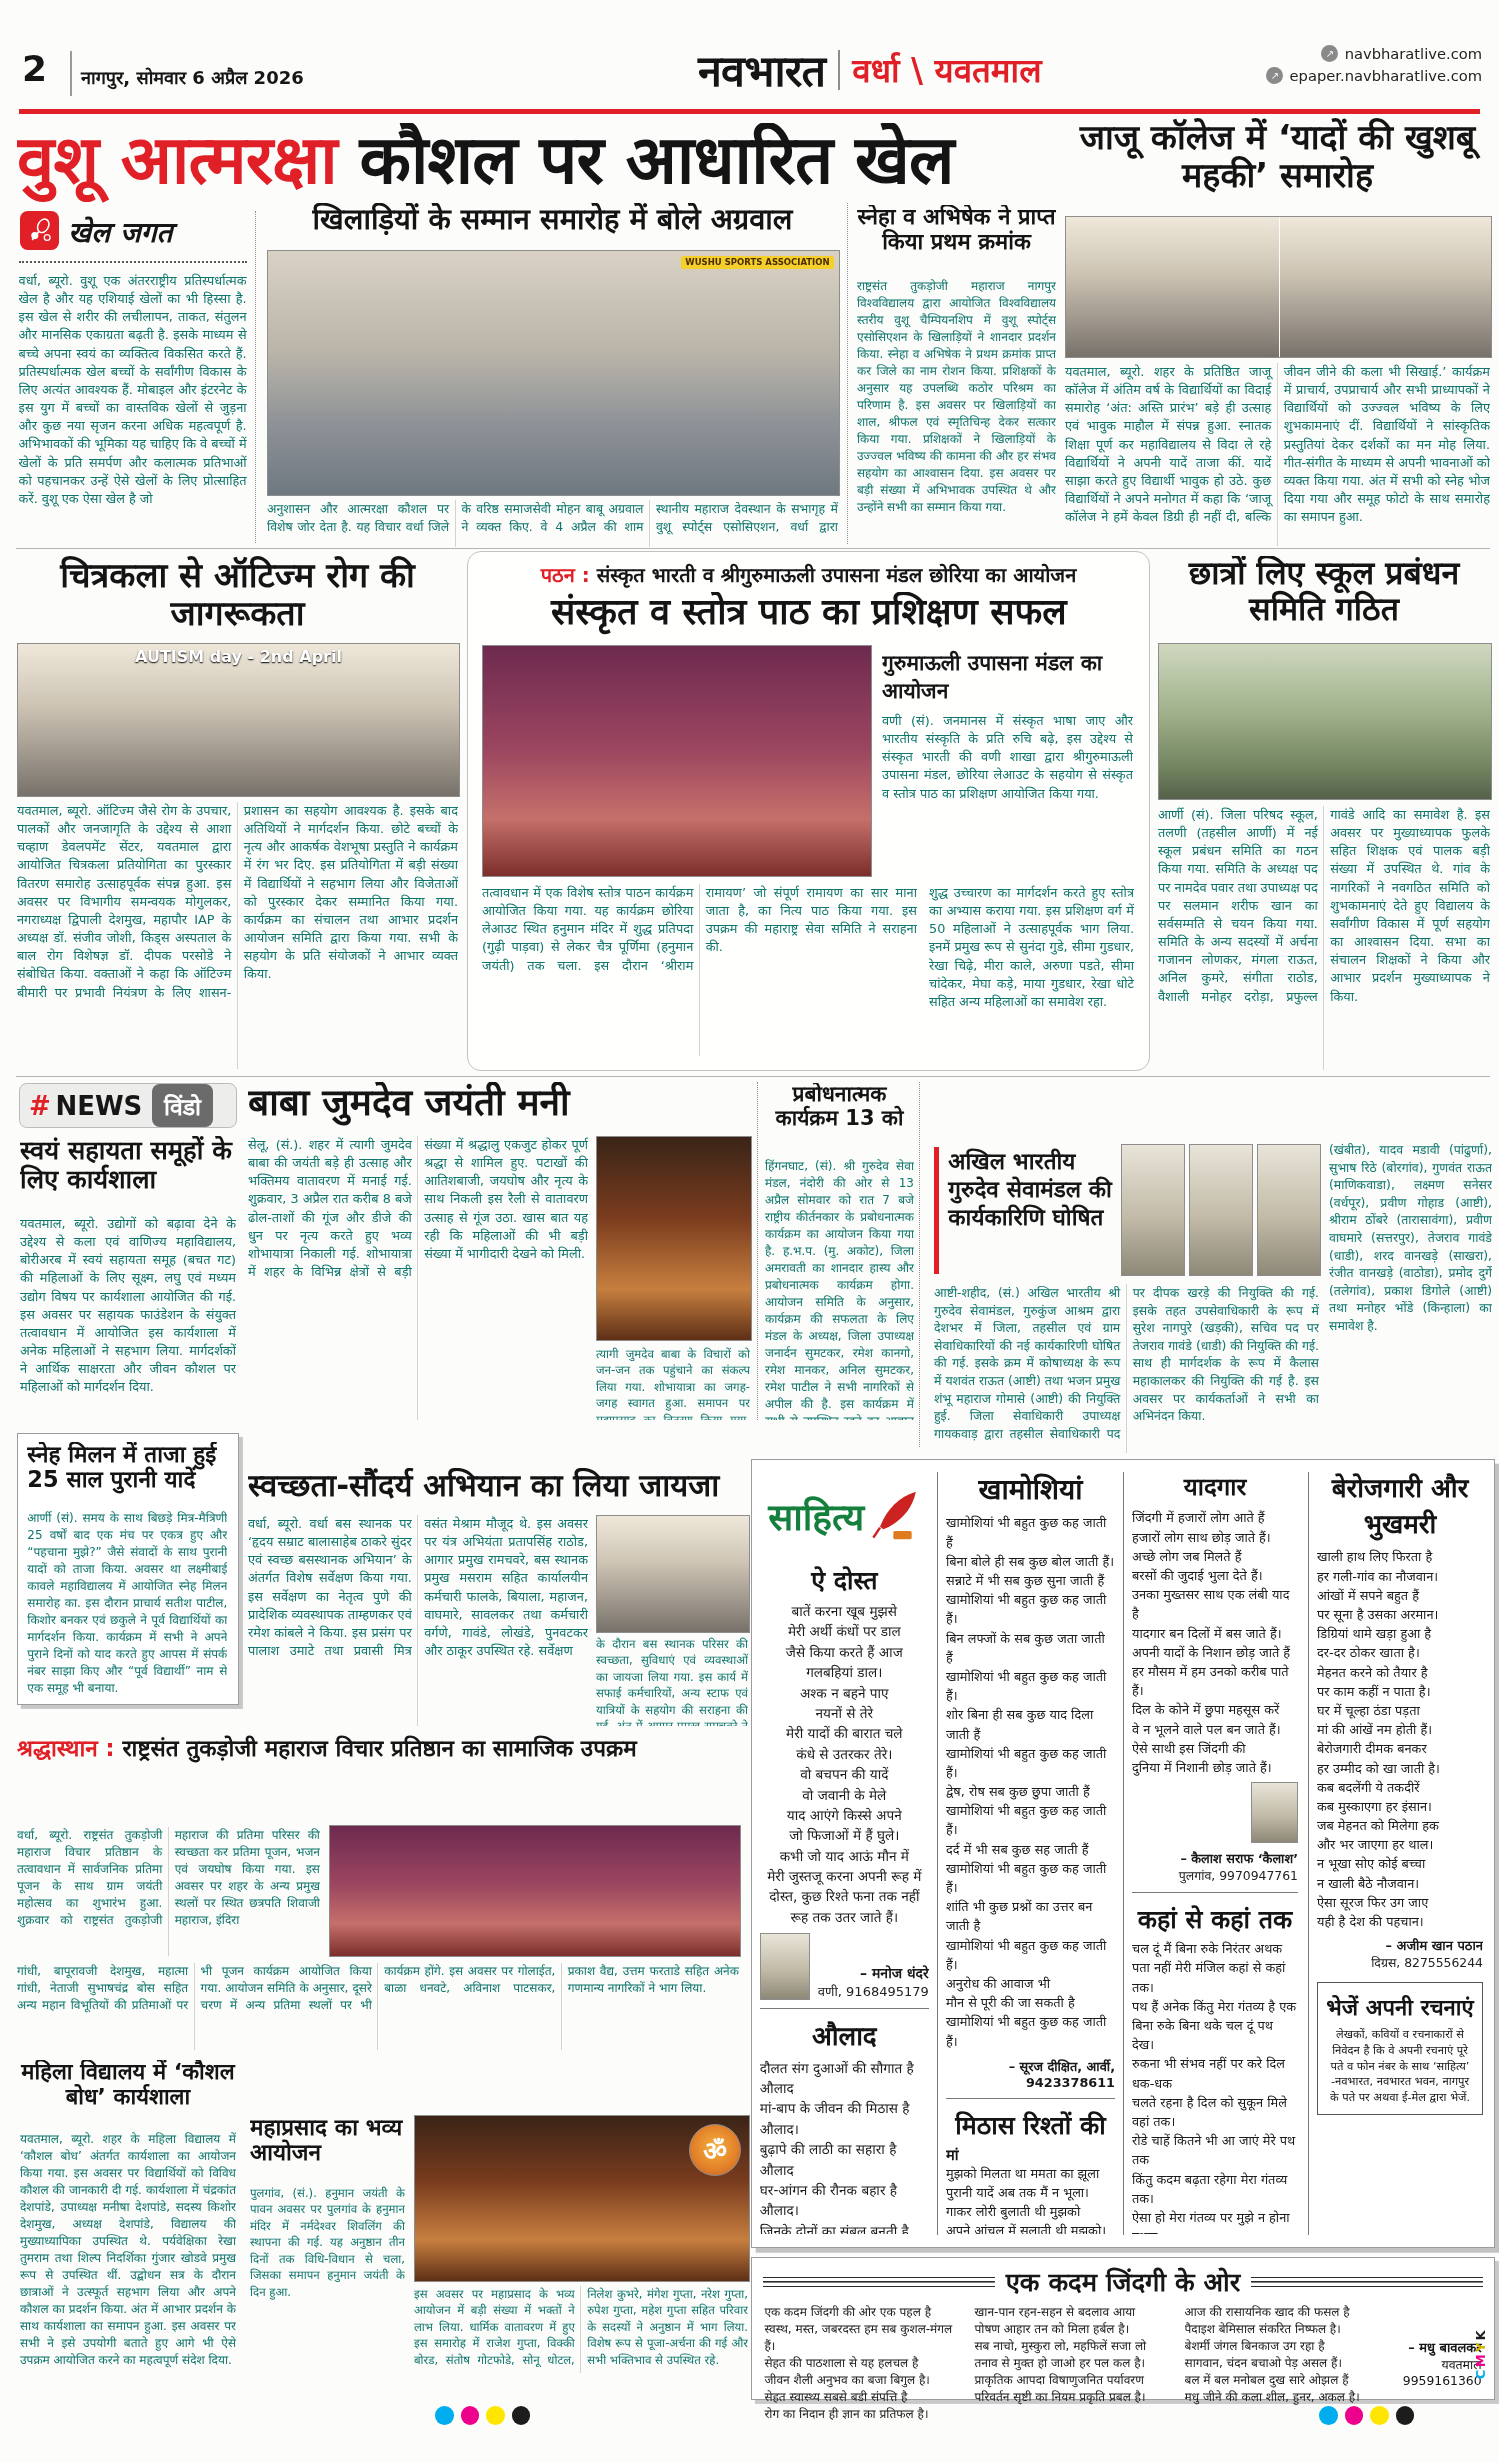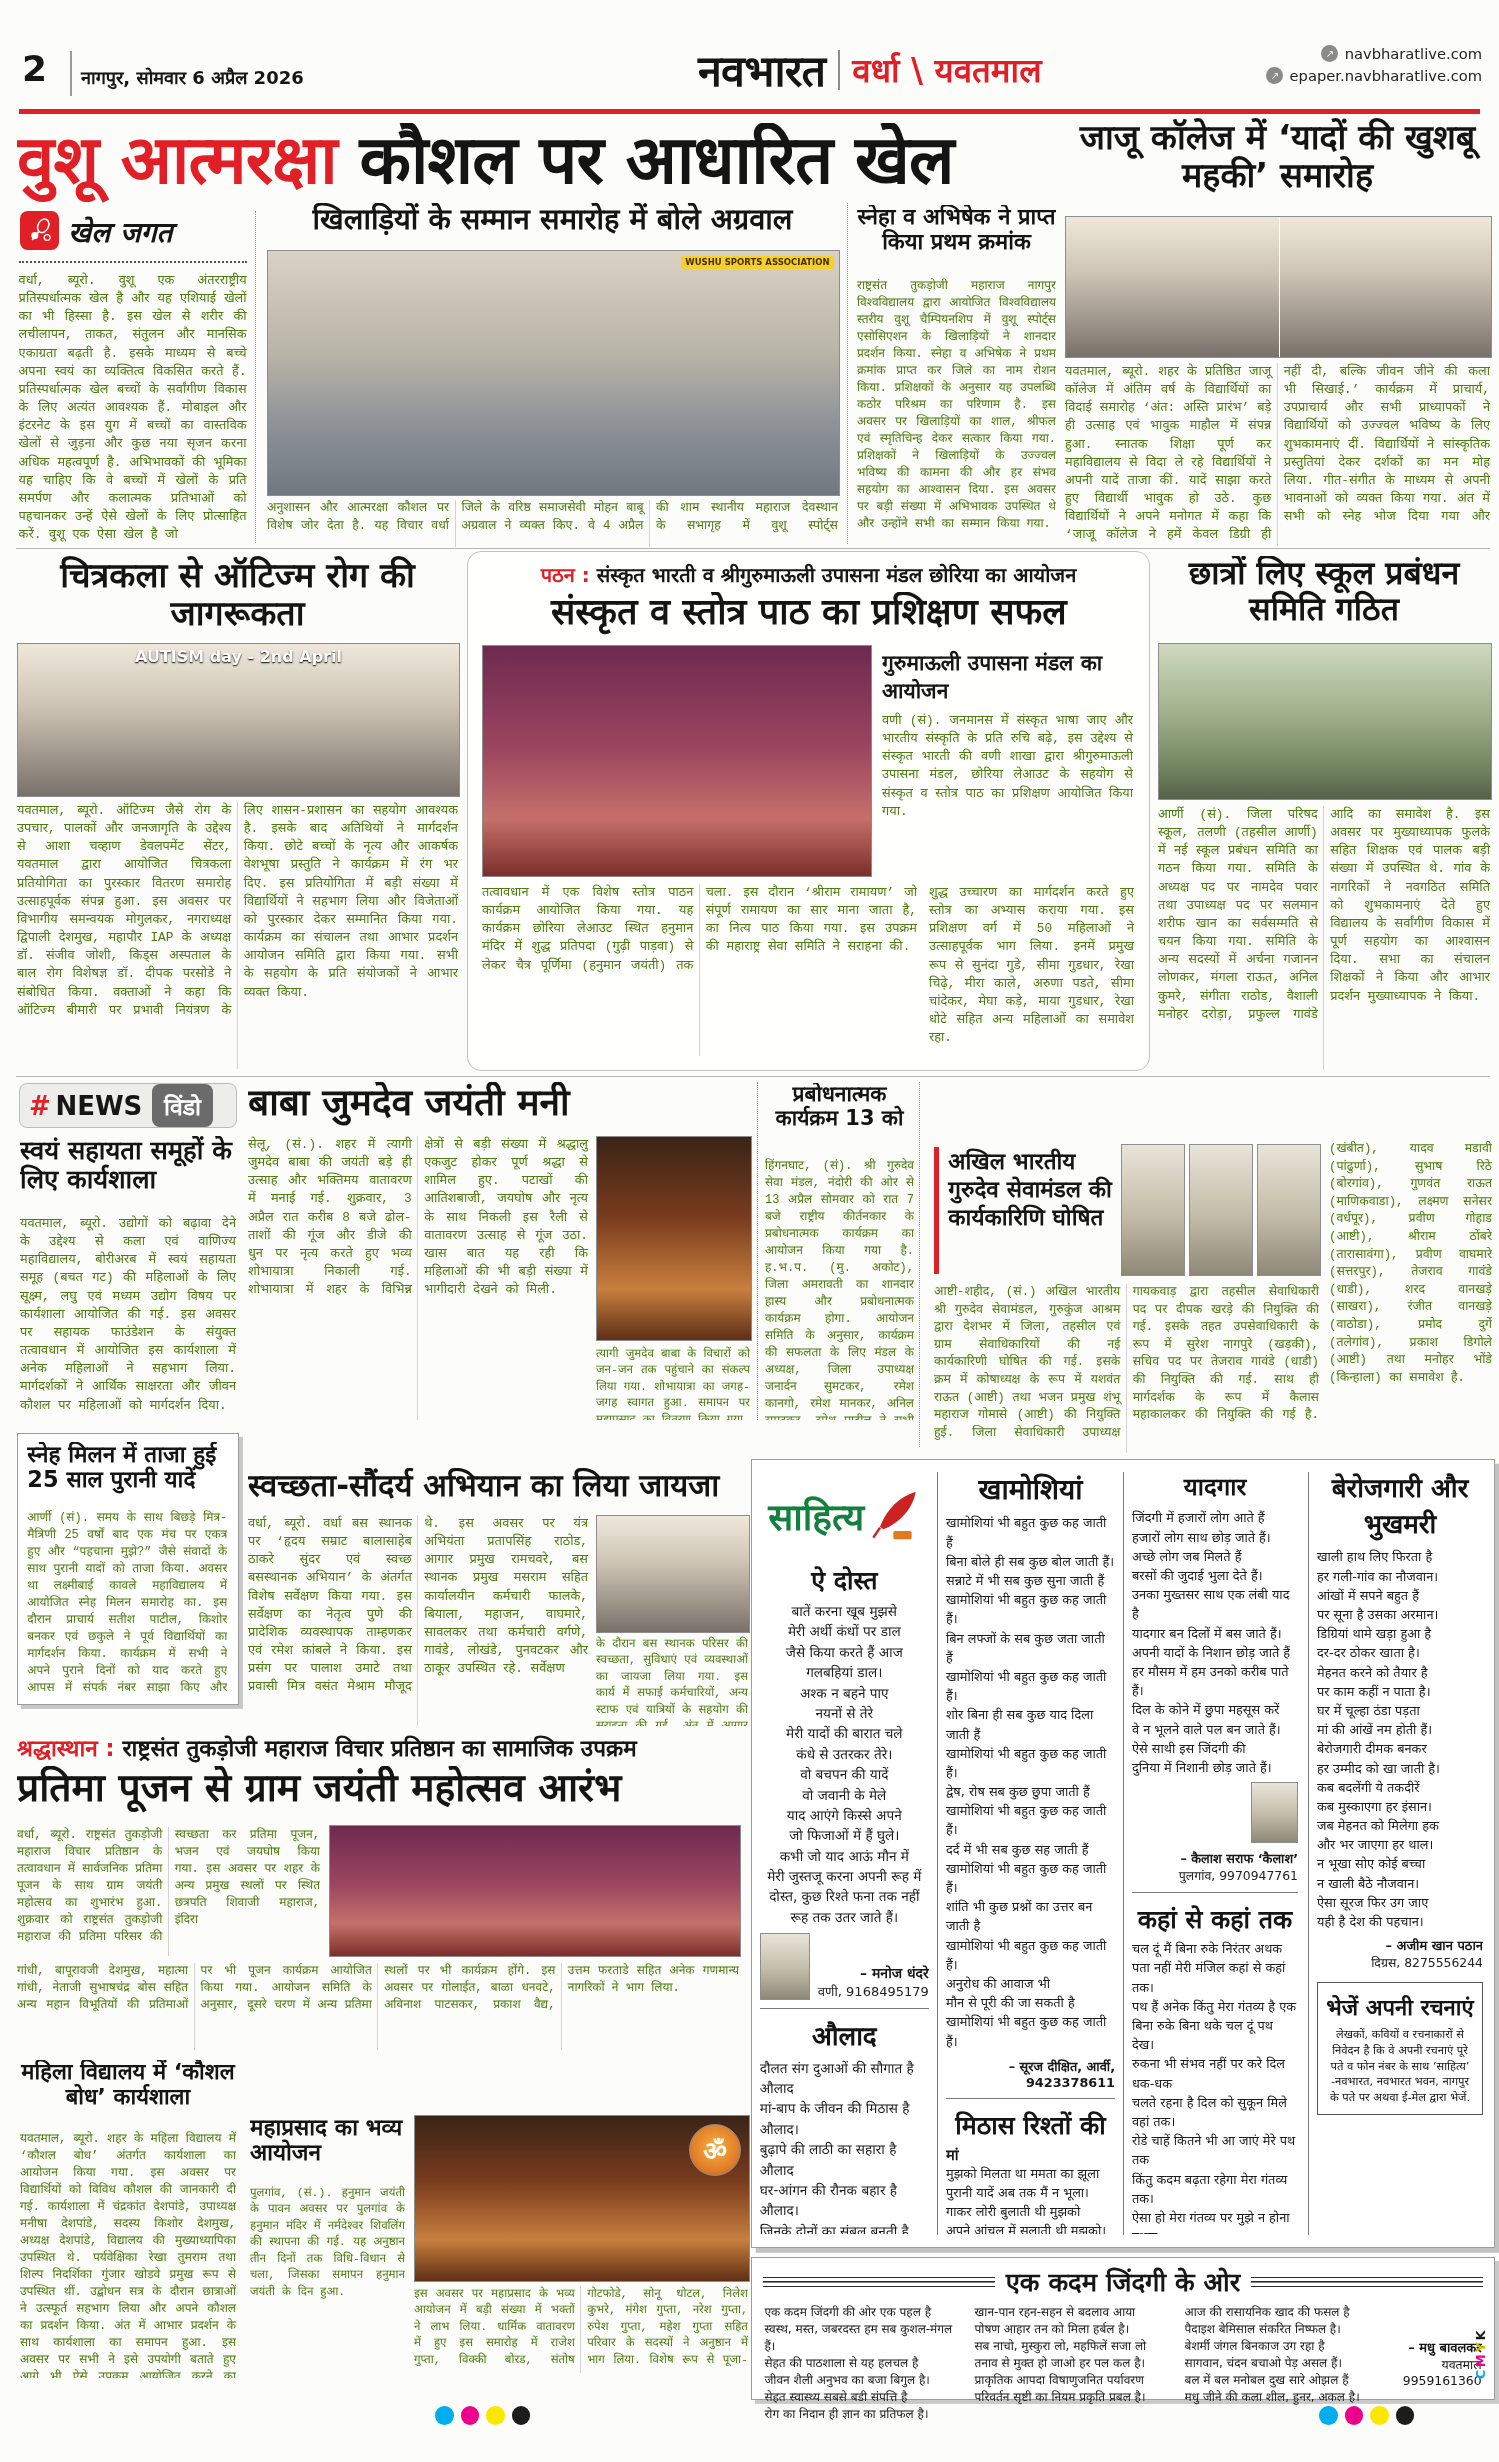--- a/index.html
+++ b/index.html
@@ -2,21 +2,21 @@
 <html style="font-size:12.4px"><head>
 <meta charset="utf-8">
 <style>
   html,body{margin:0;padding:0;background:#e9e9e6;}
   .page{position:relative;width:1499px;height:2462px;background:#fcfcfa;
         font-family:"DejaVu Sans",sans-serif;color:#161616;overflow:hidden;margin:0 auto;}
   .abs{position:absolute;}
   .ov{overflow:hidden;}
   .hl{font-weight:700;line-height:1.12;color:#141414;text-align:center;}
   .hlL{text-align:left;}
-  .bd{font-size:12.8px;line-height:1.42;text-align:justify;color:#4d7c0f;font-family:Liberation Mono, monospace;}
+  .bd{font-size:12.8px;line-height:1.42;text-align:justify;color:#0f766e;}
   .c2{column-count:2;column-gap:12.4px;column-rule:0.8px solid #d2d2d2;}
   .c3{column-count:3;column-gap:12.4px;column-rule:0.8px solid #d2d2d2;}
   .c4{column-count:4;column-gap:12.4px;column-rule:0.8px solid #d2d2d2;}
   .pre{white-space:pre-line;}
   .red{color:#e01f26;}
   .rule-red{background:#e01f26;height:5.4px;}
   .hr{background:#b5b5b5;height:0.8px;}
   .vdot{border-left:1.6px dotted #8d8d8d;width:0;}
   .ph{border:0.8px solid #8d8d8d;background:
       linear-gradient(180deg,#d9d2c4 0%,#b9b4a8 42%,#8f9398 70%,#6f7880 100%);}
@@ -179,21 +179,20 @@
 
   <div class="abs hl hlL ov" style="left:248px;top:1468px;width:501px;height:40px;font-size:31px;">स्वच्छता-सौंदर्य अभियान का लिया जायजा</div>
   <div class="abs bd c2 ov" style="left:248px;top:1515px;width:340px;height:211px;">वर्धा, ब्यूरो. वर्धा बस स्थानक पर ‘हृदय सम्राट बालासाहेब ठाकरे सुंदर एवं स्वच्छ बसस्थानक अभियान’ के अंतर्गत विशेष सर्वेक्षण किया गया. इस सर्वेक्षण का नेतृत्व पुणे की प्रादेशिक व्यवस्थापक ताम्हणकर एवं रमेश कांबले ने किया. इस प्रसंग पर पालाश उमाटे तथा प्रवासी मित्र वसंत मेश्राम मौजूद थे. इस अवसर पर यंत्र अभियंता प्रतापसिंह राठोड, आगार प्रमुख रामचवरे, बस स्थानक प्रमुख मसराम सहित कार्यालयीन कर्मचारी फालके, बियाला, महाजन, वाघमारे, सावलकर तथा कर्मचारी वर्गणे, गावंडे, लोखंडे, पुनवटकर और ठाकूर उपस्थित रहे. सर्वेक्षण</div>
   <div class="abs ph indoor" style="left:596px;top:1515px;width:152px;height:116px;"></div>
   <div class="abs bd ov" style="left:596px;top:1636px;width:152px;height:90px;font-size:11.6px;">के दौरान बस स्थानक परिसर की स्वच्छता, सुविधाएं एवं व्यवस्थाओं का जायजा लिया गया. इस कार्य में सफाई कर्मचारियों, अन्य स्टाफ एवं यात्रियों के सहयोग की सराहना की गई. अंत में आगार प्रमुख रामचवरे ने सभी कर्मचारियों एवं सहयोग करने वाले यात्रियों का आभार व्यक्त किया.</div>
 
   <div class="abs ov" style="left:17px;top:1732px;width:722px;height:31px;font-size:22.5px;font-weight:700;">
     <span class="red">श्रद्धास्थान :</span>
     <span>राष्ट्रसंत तुकड़ोजी महाराज विचार प्रतिष्ठान का सामाजिक उपक्रम</span>
   </div>
-  <div class="abs hl hlL ov" style="left:17px;top:1766px;width:722px;height:50px;font-size:39px;">प्रतिमा पूजन से ग्राम जयंती महोत्सव आरंभ</div>
   <div class="abs bd c2 ov" style="left:17px;top:1827px;width:303px;height:129px;font-size:12px;">वर्धा, ब्यूरो. राष्ट्रसंत तुकड़ोजी महाराज विचार प्रतिष्ठान के तत्वावधान में सार्वजनिक प्रतिमा पूजन के साथ ग्राम जयंती महोत्सव का शुभारंभ हुआ. शुक्रवार को राष्ट्रसंत तुकड़ोजी महाराज की प्रतिमा परिसर की स्वच्छता कर प्रतिमा पूजन, भजन एवं जयघोष किया गया. इस अवसर पर शहर के अन्य प्रमुख स्थलों पर स्थित छत्रपति शिवाजी महाराज, इंदिरा</div>
   <div class="abs ph stage" style="left:329px;top:1825px;width:410px;height:130px;"></div>
   <div class="abs bd c4 ov" style="left:17px;top:1963px;width:722px;height:87px;font-size:12px;">गांधी, बापूरावजी देशमुख, महात्मा गांधी, नेताजी सुभाषचंद्र बोस सहित अन्य महान विभूतियों की प्रतिमाओं पर भी पूजन कार्यक्रम आयोजित किया गया. आयोजन समिति के अनुसार, दूसरे चरण में अन्य प्रतिमा स्थलों पर भी कार्यक्रम होंगे. इस अवसर पर गोलाईत, बाळा धनवटे, अविनाश पाटसकर, प्रकाश वैद्य, उत्तम फरताडे सहित अनेक गणमान्य नागरिकों ने भाग लिया.</div>
 
   <div class="abs hl ov" style="left:20px;top:2060px;width:216px;height:65px;font-size:22px;">महिला विद्यालय में ‘कौशल बोध’ कार्यशाला</div>
   <div class="abs bd ov" style="left:20px;top:2131px;width:216px;height:247px;font-size:12px;">यवतमाल, ब्यूरो. शहर के महिला विद्यालय में ‘कौशल बोध’ अंतर्गत कार्यशाला का आयोजन किया गया. इस अवसर पर विद्यार्थियों को विविध कौशल की जानकारी दी गई. कार्यशाला में चंद्रकांत देशपांडे, उपाध्यक्ष मनीषा देशपांडे, सदस्य किशोर देशमुख, अध्यक्ष देशपांडे, विद्यालय की मुख्याध्यापिका उपस्थित थे. पर्यवेक्षिका रेखा तुमराम तथा शिल्प निदर्शिका गुंजार खोडवे प्रमुख रूप से उपस्थित थीं. उद्बोधन सत्र के दौरान छात्राओं ने उत्स्फूर्त सहभाग लिया और अपने कौशल का प्रदर्शन किया. अंत में आभार प्रदर्शन के साथ कार्यशाला का समापन हुआ. इस अवसर पर सभी ने इसे उपयोगी बताते हुए आगे भी ऐसे उपक्रम आयोजित करने का महत्वपूर्ण संदेश दिया.</div>
 
   <div class="abs hl hlL ov" style="left:250px;top:2115px;width:155px;height:65px;font-size:22.5px;">महाप्रसाद का भव्य आयोजन</div>
   <div class="abs bd ov" style="left:250px;top:2185px;width:155px;height:186px;font-size:11.6px;">पुलगांव, (सं.). हनुमान जयंती के पावन अवसर पर पुलगांव के हनुमान मंदिर में नर्मदेश्वर शिवलिंग की स्थापना की गई. यह अनुष्ठान तीन दिनों तक विधि-विधान से चला, जिसका समापन हनुमान जयंती के दिन हुआ.</div>
   <div class="abs ph warm" style="left:414px;top:2115px;width:334px;height:165px;">

